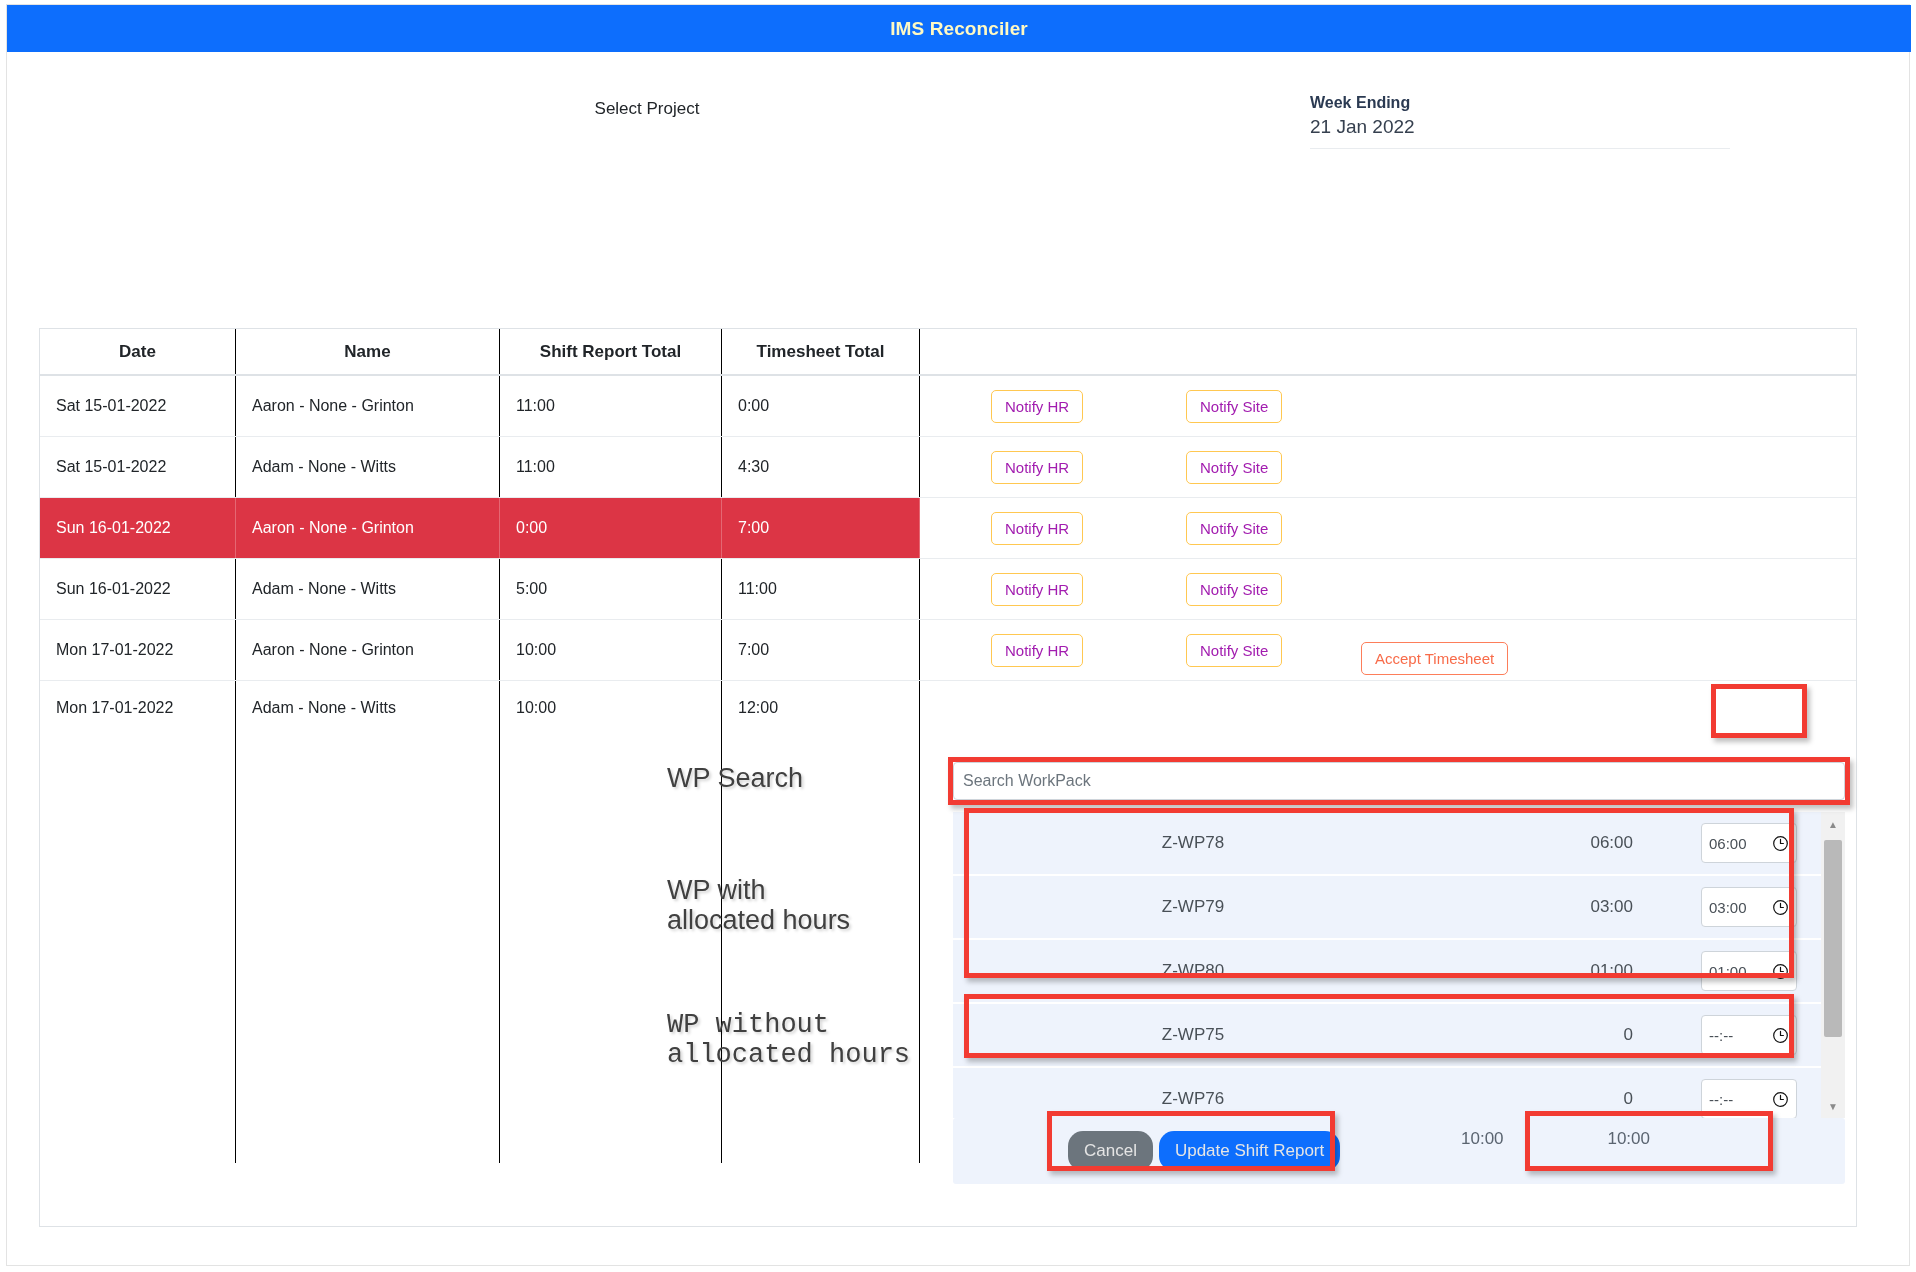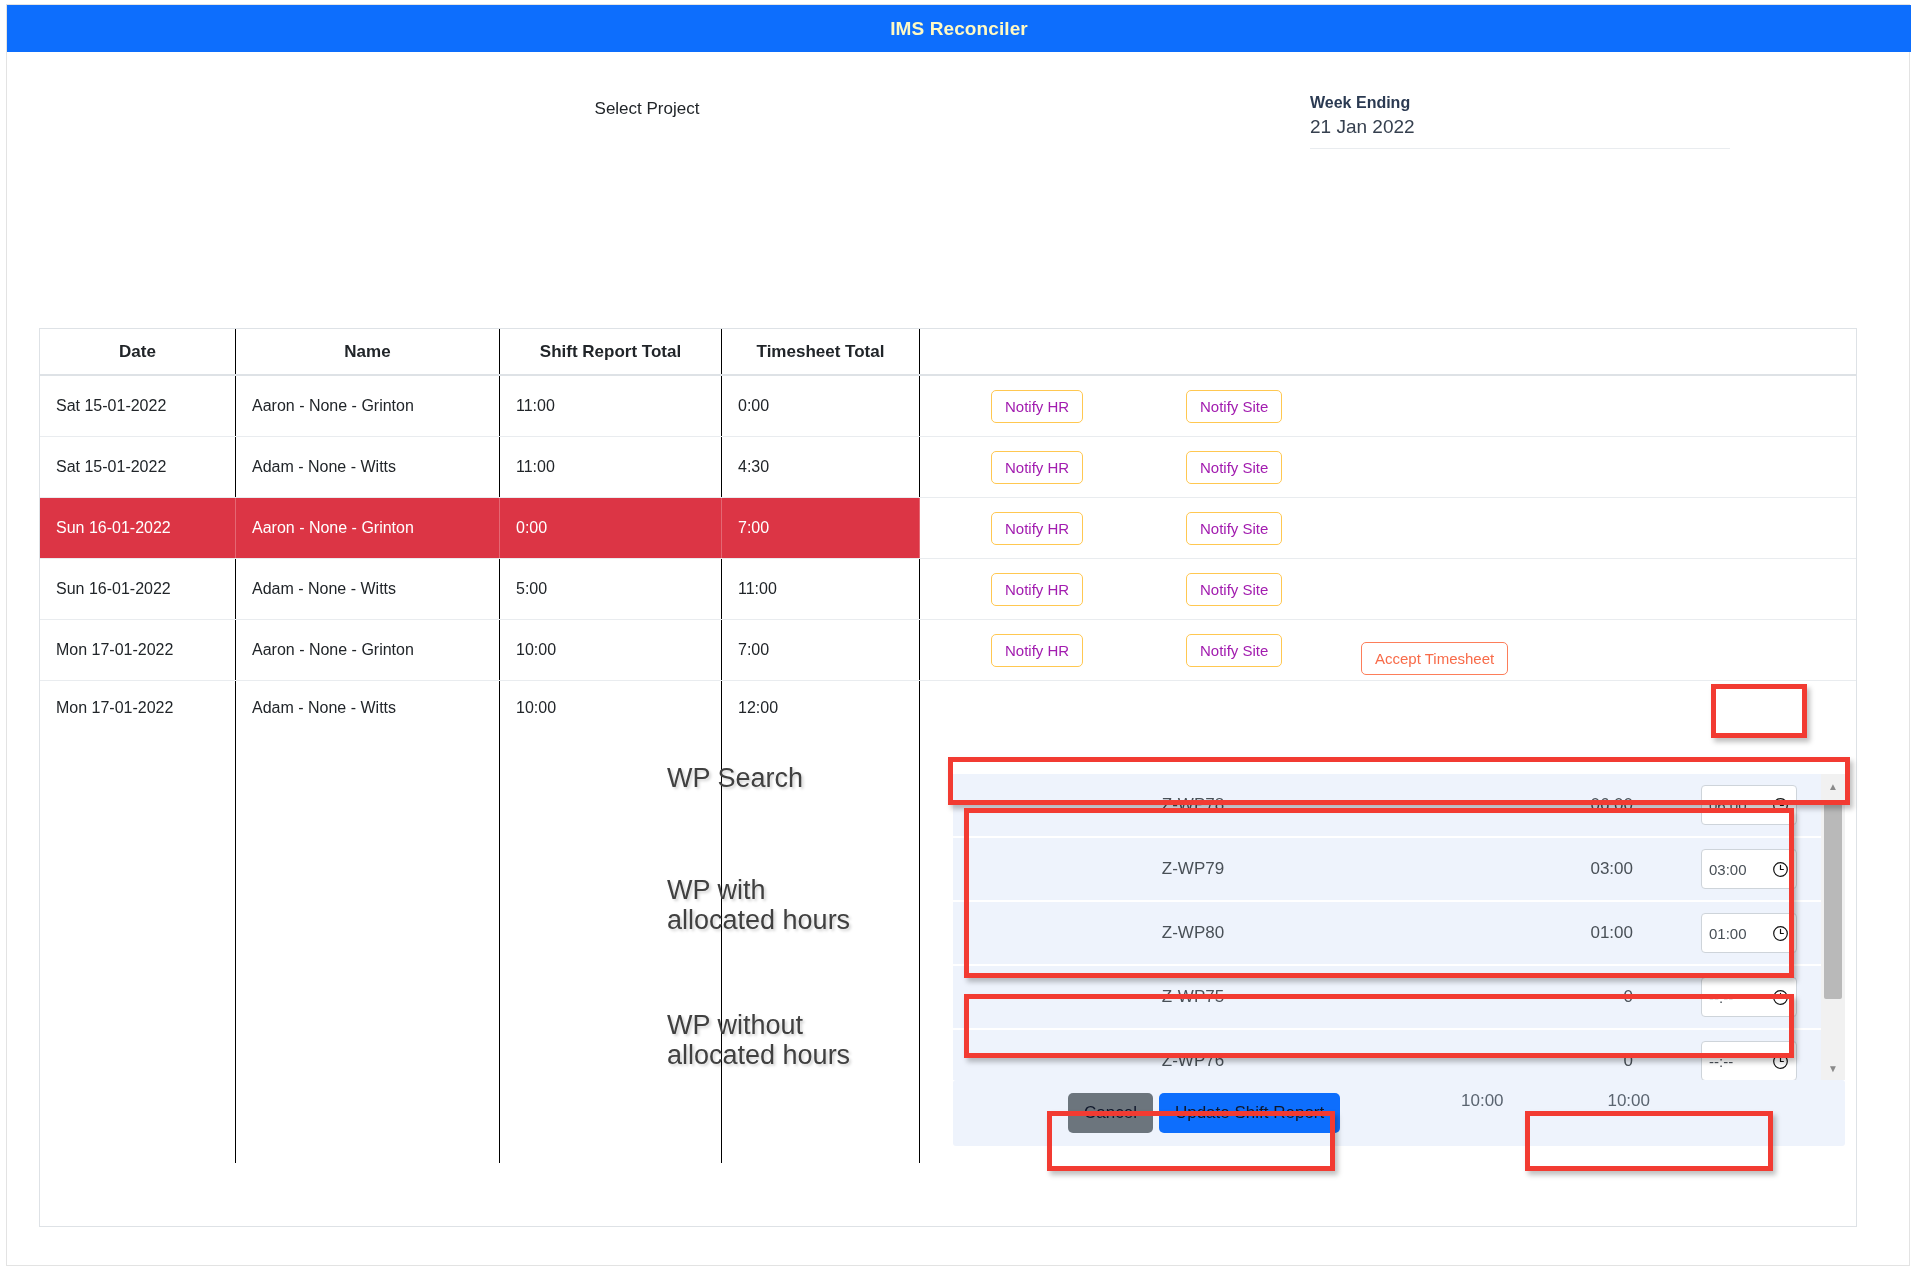--- a/index.html
+++ b/index.html
@@ -163,21 +163,21 @@
     width:18px; height:197px; background:#b9b9b9; border-radius:2px;
   }
 
   
   #alloc-footer {
     width:892px; height:66px; background:#eef3fc;
     border-radius:3px;
     position:relative;
   }
   #footer-btns { position:absolute; left:115px; top:13px; display:flex; gap:6px; }
-  .btn-solid { font-size:17px; border:none; border-radius:5px; padding:10px 16px; color:#0f172a; cursor:pointer; font-family:"Liberation Sans", sans-serif; }
+  .btn-solid { font-size:17px; border:none; border-radius:15px; padding:10px 16px; color:#e5e5e5; cursor:pointer; font-family:"Liberation Sans", sans-serif; }
   .btn-grey { background:#6c757d; }
   .btn-blue { background:#0d6efd; }
   #footer-tot {
     position:absolute; left:500px; top:7px;
     width:205px; height:52px;
     display:flex; align-items:flex-start; justify-content:space-between;
     padding:4px 8px 0 8px;
     font-size:17px; color:#5a6470;
   }
 
@@ -308,20 +308,23 @@
           <button class="btn btn-warn slot-site">Notify Site</button>
           <button class="btn btn-danger-o slot-alloc">Allocate</button>
         </div>
       </div>
     </div>
 
   </div>
 
   <div id="alloc-panel">
 
+    <div id="wp-search">
+      <span>Search WorkPack</span>
+    </div>
 
     <div id="wp-list-wrap">
       <div id="wp-list">
 
         <div class="wp-row">
           <div class="wp-code">Z-WP78</div>
           <div class="wp-hours">06:00</div>
           <div class="wp-input-cell">
             <div class="time-input">
               <span>06:00</span>
@@ -414,16 +417,16 @@
   <div class="ann-box" style="left:1704px; top:679px; width:96px; height:54px;"></div>
   <div class="ann-box" style="left:941px;  top:752px; width:902px; height:48px;"></div>
   <div class="ann-box" style="left:957px;  top:803px; width:830px; height:170px;"></div>
   <div class="ann-box" style="left:957px; top:989px; width:830px; height:64px;"></div>
   <div class="ann-box" style="left:1040px; top:1106px; width:288px; height:60px;"></div>
   <div class="ann-box" style="left:1518px; top:1106px; width:248px; height:60px;"></div>
 
   <div class="ann-text" style="left:660px; top:758px;">WP Search</div>
   <div class="ann-text" style="left:660px; top:870px;">WP with
 allocated hours</div>
-  <div class="ann-text" style="left:660px; top:1005px;">WP without
+  <div class="ann-text" style="left:660px; top:1005px;font-family:Liberation Mono, monospace;">WP without
 allocated hours</div>
 
 </div>
 
 </body></html>

